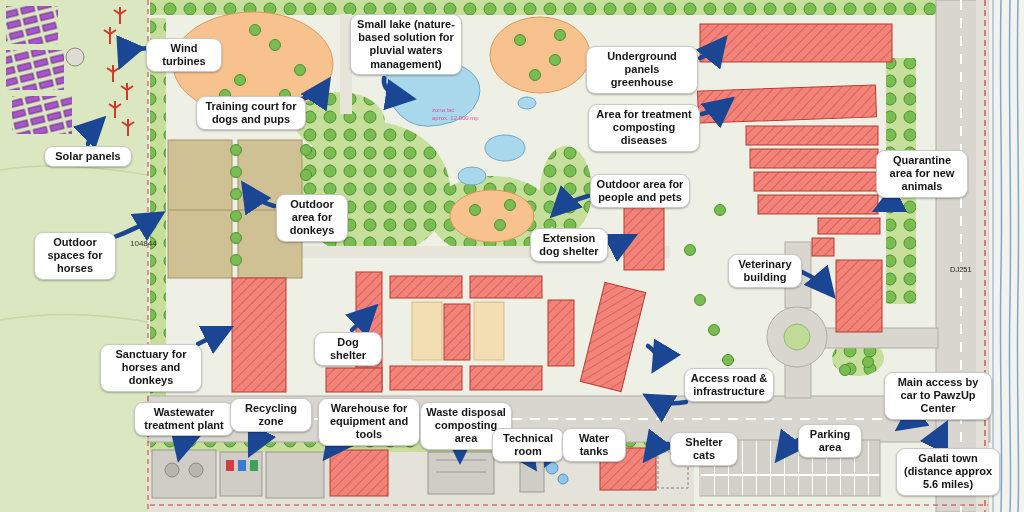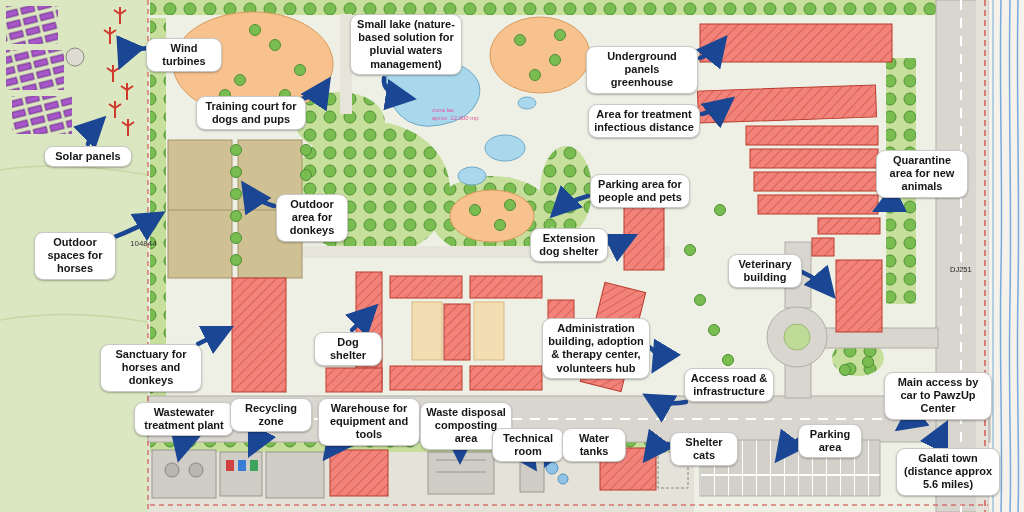--- a/index.html
+++ b/index.html
@@ -250,30 +250,29 @@
     <path d="M798,440 Q786,448 780,456" marker-end="url(#ah)"></path>
     <path d="M936,446 Q940,436 944,428" marker-end="url(#ah)"></path>
   </g>
 </svg>
 
 <div class="callout" style="left:146px;top:38px;width:76px">Wind turbines</div>
 <div class="callout" style="left:44px;top:146px;width:88px">Solar panels</div>
 <div class="callout" style="left:196px;top:96px;width:110px">Training court for dogs and pups</div>
 <div class="callout" style="left:350px;top:14px;width:112px">Small lake (nature-based solution for pluvial waters management)</div>
 <div class="callout" style="left:586px;top:46px;width:112px">Underground panels greenhouse</div>
-<div class="callout" style="left:588px;top:104px;width:112px">Area for treatment infectious distance</div>
+<div class="callout" style="left:588px;top:104px;width:112px">Area for treatment composting diseases</div>
 <div class="callout" style="left:876px;top:150px;width:92px">Quarantine area for new animals</div>
 <div class="callout" style="left:276px;top:194px;width:72px">Outdoor area for donkeys</div>
 <div class="callout" style="left:34px;top:232px;width:82px">Outdoor spaces for horses</div>
-<div class="callout" style="left:590px;top:174px;width:100px">Parking area for people and pets</div>
+<div class="callout" style="left:590px;top:174px;width:100px">Outdoor area for people and pets</div>
 <div class="callout" style="left:530px;top:228px;width:78px">Extension dog shelter</div>
 <div class="callout" style="left:728px;top:254px;width:74px">Veterinary building</div>
 <div class="callout" style="left:100px;top:344px;width:102px">Sanctuary for horses and donkeys</div>
 <div class="callout" style="left:314px;top:332px;width:68px">Dog shelter</div>
-<div class="callout" style="left:542px;top:318px;width:108px">Administration building, adoption &amp; therapy center, volunteers hub</div>
 <div class="callout" style="left:684px;top:368px;width:90px">Access road &amp; infrastructure</div>
 <div class="callout" style="left:884px;top:372px;width:108px">Main access by car to PawzUp Center</div>
 <div class="callout" style="left:134px;top:402px;width:100px">Wastewater treatment plant</div>
 <div class="callout" style="left:230px;top:398px;width:82px">Recycling zone</div>
 <div class="callout" style="left:318px;top:398px;width:102px">Warehouse for equipment and tools</div>
 <div class="callout" style="left:420px;top:402px;width:92px">Waste disposal composting area</div>
 <div class="callout" style="left:492px;top:428px;width:72px">Technical room</div>
 <div class="callout" style="left:562px;top:428px;width:64px">Water tanks</div>
 <div class="callout" style="left:670px;top:432px;width:68px">Shelter cats</div>
 <div class="callout" style="left:798px;top:424px;width:64px">Parking area</div>

